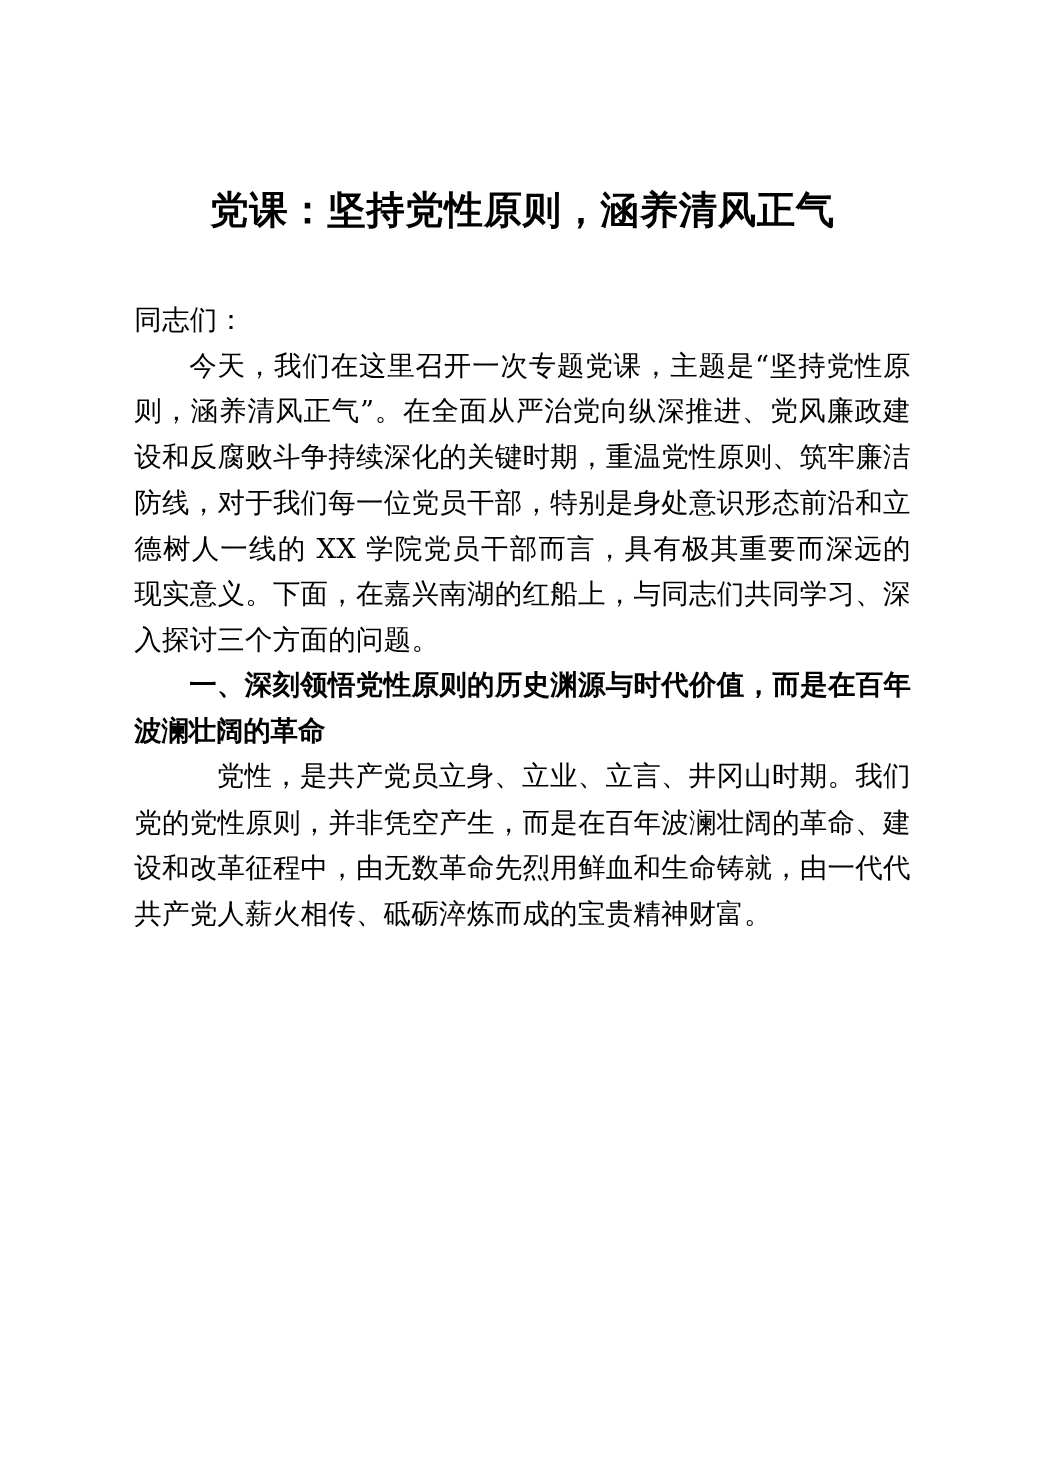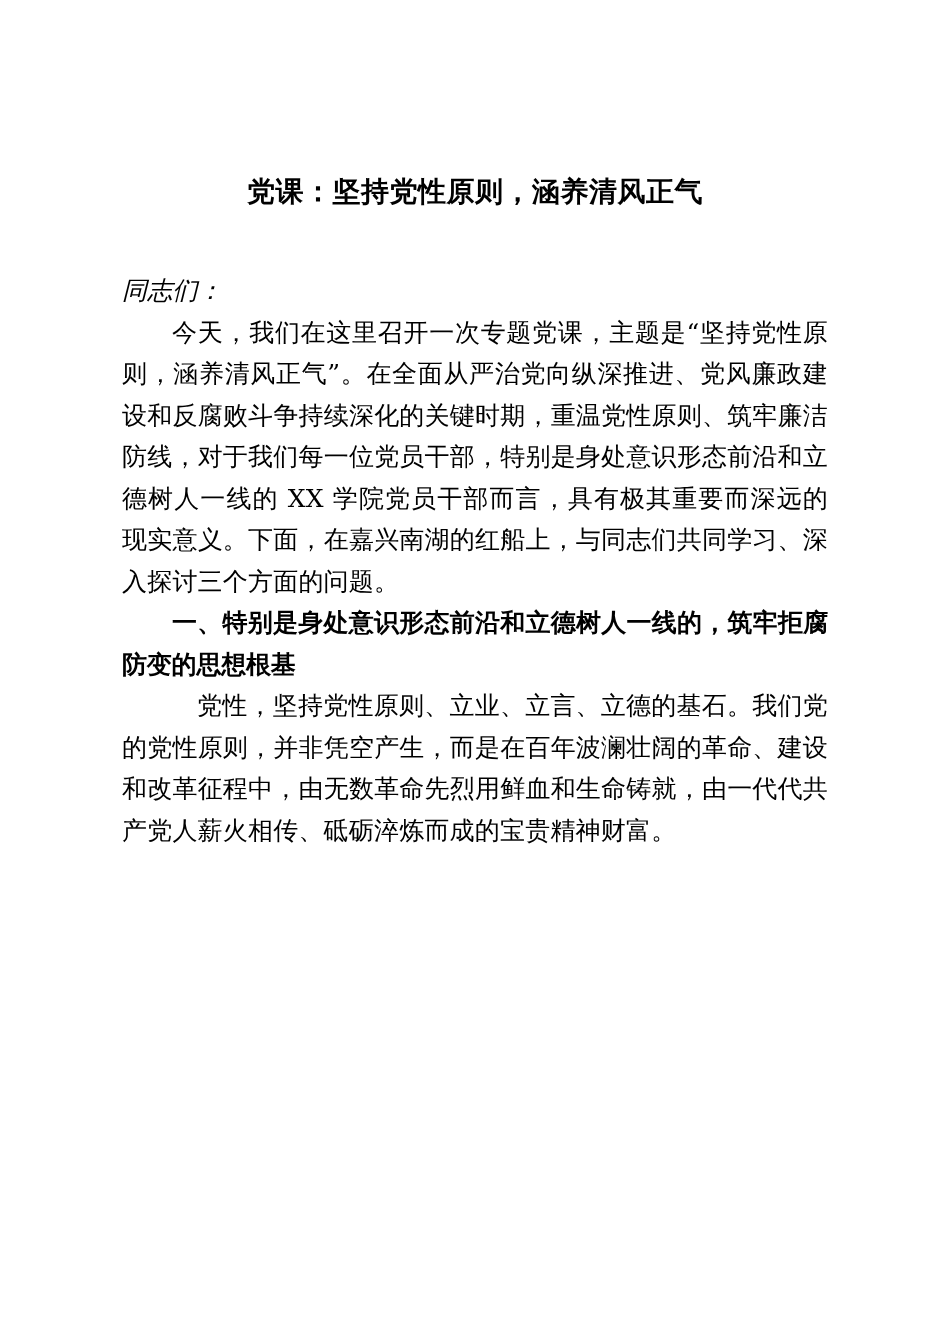--- a/index.html
+++ b/index.html
@@ -22,21 +22,21 @@
     position: absolute;
     left: 122px;
     top: 0;
     width: 706px;
   }
 
   
   .doc-title {
     font-family: "DejaVu Serif", "Liberation Serif", serif;
     font-weight: 700;
-    font-size: 28px;
+    font-size: 35px;
     line-height: 44px;
     color: #000000;
     text-align: center;
     margin: 0;
     padding-top: 170px;
     letter-spacing: 0.5px;
   }
 
   
   .body-para {
@@ -45,21 +45,20 @@
     line-height: 41.5px;
     color: #000000;
     margin: 0;
     text-align: justify;
     text-justify: inter-ideograph;
     letter-spacing: 0.2px;
   }
 
   .salutation {
     margin-top: 56px;
-    font-style: italic;
   }
 
   .indent-2 {
     text-indent: 50px;
   }
 
   .indent-3 {
     text-indent: 75px;
   }
 
@@ -82,19 +81,19 @@
 
 <div class="page">
   <div class="content">
 
     <h1 class="doc-title">党课：坚持党性原则，涵养清风正气</h1>
 
     <p class="body-para salutation">同志们：</p>
 
     <p class="body-para indent-2">今天，我们在这里召开一次专题党课，主题是“坚持党性原则，涵养清风正气”。在全面从严治党向纵深推进、党风廉政建设和反腐败斗争持续深化的关键时期，重温党性原则、筑牢廉洁防线，对于我们每一位党员干部，特别是身处意识形态前沿和立德树人一线的 XX 学院党员干部而言，具有极其重要而深远的现实意义。下面，在嘉兴南湖的红船上，与同志们共同学习、深入探讨三个方面的问题。</p>
 
-    <p class="section-heading">一、特别是身处意识形态前沿和立德树人一线的，筑牢拒腐防变的思想根基</p>
+    <p class="section-heading">一、深刻领悟党性原则的历史渊源与时代价值，而是在百年波澜壮阔的革命</p>
 
-    <p class="body-para indent-3">党性，坚持党性原则、立业、立言、立德的基石。我们党的党性原则，并非凭空产生，而是在百年波澜壮阔的革命、建设和改革征程中，由无数革命先烈用鲜血和生命铸就，由一代代共产党人薪火相传、砥砺淬炼而成的宝贵精神财富。</p>
+    <p class="body-para indent-3">党性，是共产党员立身、立业、立言、井冈山时期。我们党的党性原则，并非凭空产生，而是在百年波澜壮阔的革命、建设和改革征程中，由无数革命先烈用鲜血和生命铸就，由一代代共产党人薪火相传、砥砺淬炼而成的宝贵精神财富。</p>
 
 
   </div>
 </div>
 
 </body></html>

